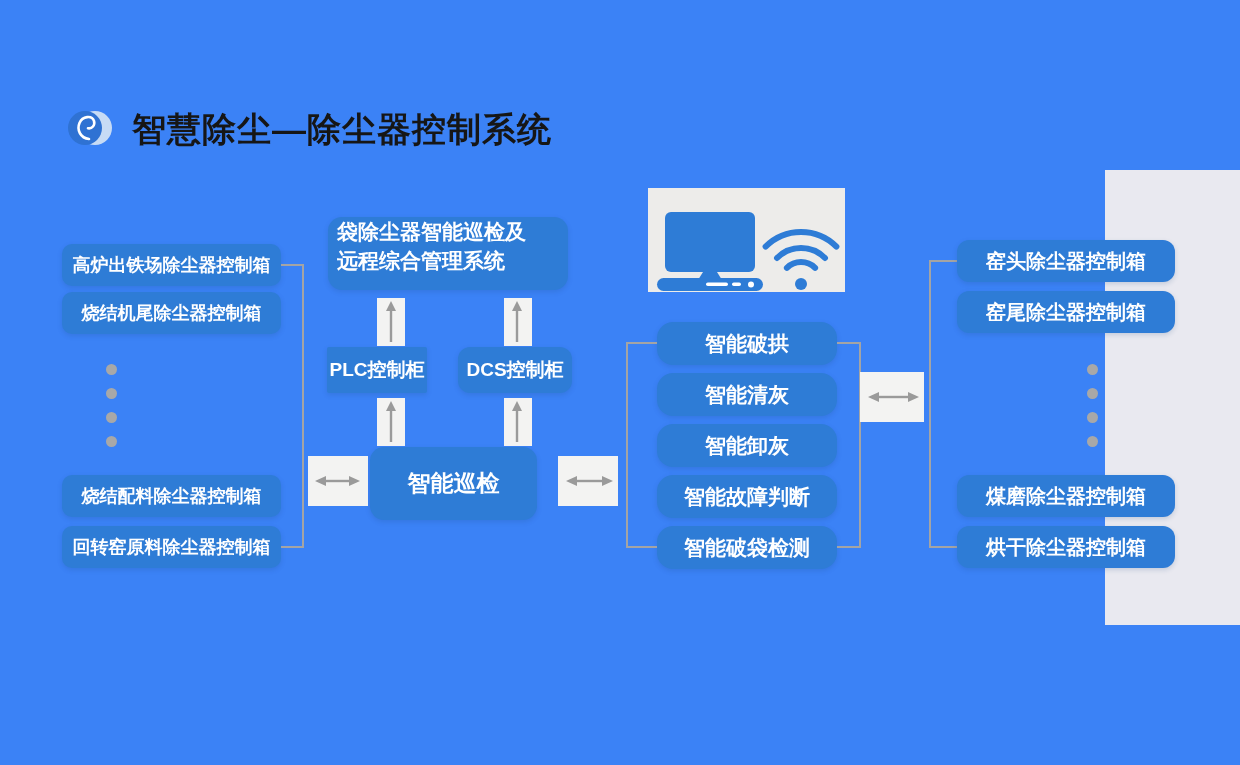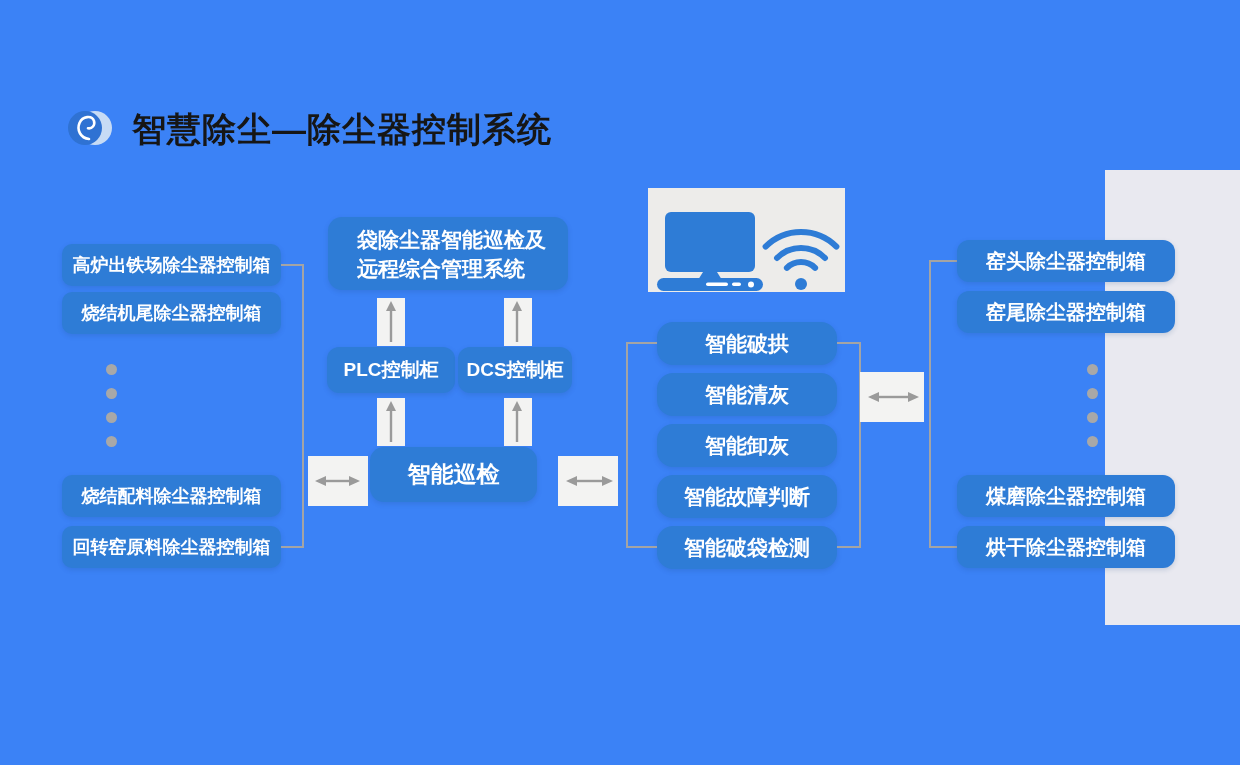--- a/index.html
+++ b/index.html
@@ -31,27 +31,27 @@
     display:flex;align-items:center;justify-content:center;
     font-weight:600;
     box-shadow:0 2px 5px rgba(30,70,130,0.18);
     white-space:nowrap;
   }
   .box-side{left:62px;width:219px;height:42px;border-radius:10px;font-size:18px;}
   .box-rside{left:957px;width:218px;height:42px;border-radius:12px;font-size:20px;}
   .box-func{left:657px;width:180px;height:43px;border-radius:16px;font-size:21px;}
   .box-mgmt{
     left:328px;top:217px;width:240px;height:73px;border-radius:14px;
-    flex-direction:column;align-items:flex-start;justify-content:center;
-    padding-left:29px;box-sizing:border-box;
+    flex-direction:column;align-items:flex-start;justify-content:flex-start;
+    padding-left:9px;box-sizing:border-box;
     font-size:21px;line-height:29px;
   }
-  .box-plc{left:327px;top:347px;width:128px;height:46px;border-radius:12px;font-size:19px;}
+  .box-plc{left:327px;top:347px;width:100px;height:46px;border-radius:2px;font-size:19px;}
   .box-dcs{left:458px;top:347px;width:114px;height:46px;border-radius:12px;font-size:19px;}
-  .box-inspect{left:370px;top:447px;width:167px;height:55px;border-radius:14px;font-size:23px;}
+  .box-inspect{left:370px;top:447px;width:167px;height:73px;border-radius:14px;font-size:23px;}
   .conn{position:absolute;background:#a4a4a4;}
   .dots{position:absolute;display:flex;flex-direction:column;gap:13px;}
   .dot{width:11px;height:11px;border-radius:50%;background:#a8a8a8;}
   .panel{
     position:absolute;left:648px;top:188px;width:197px;height:104px;
     background:#edecea;
   }
   .panel svg{position:absolute;left:0;top:0;}
   svg.overlay{position:absolute;left:0;top:0;pointer-events:none;}
 </style>

